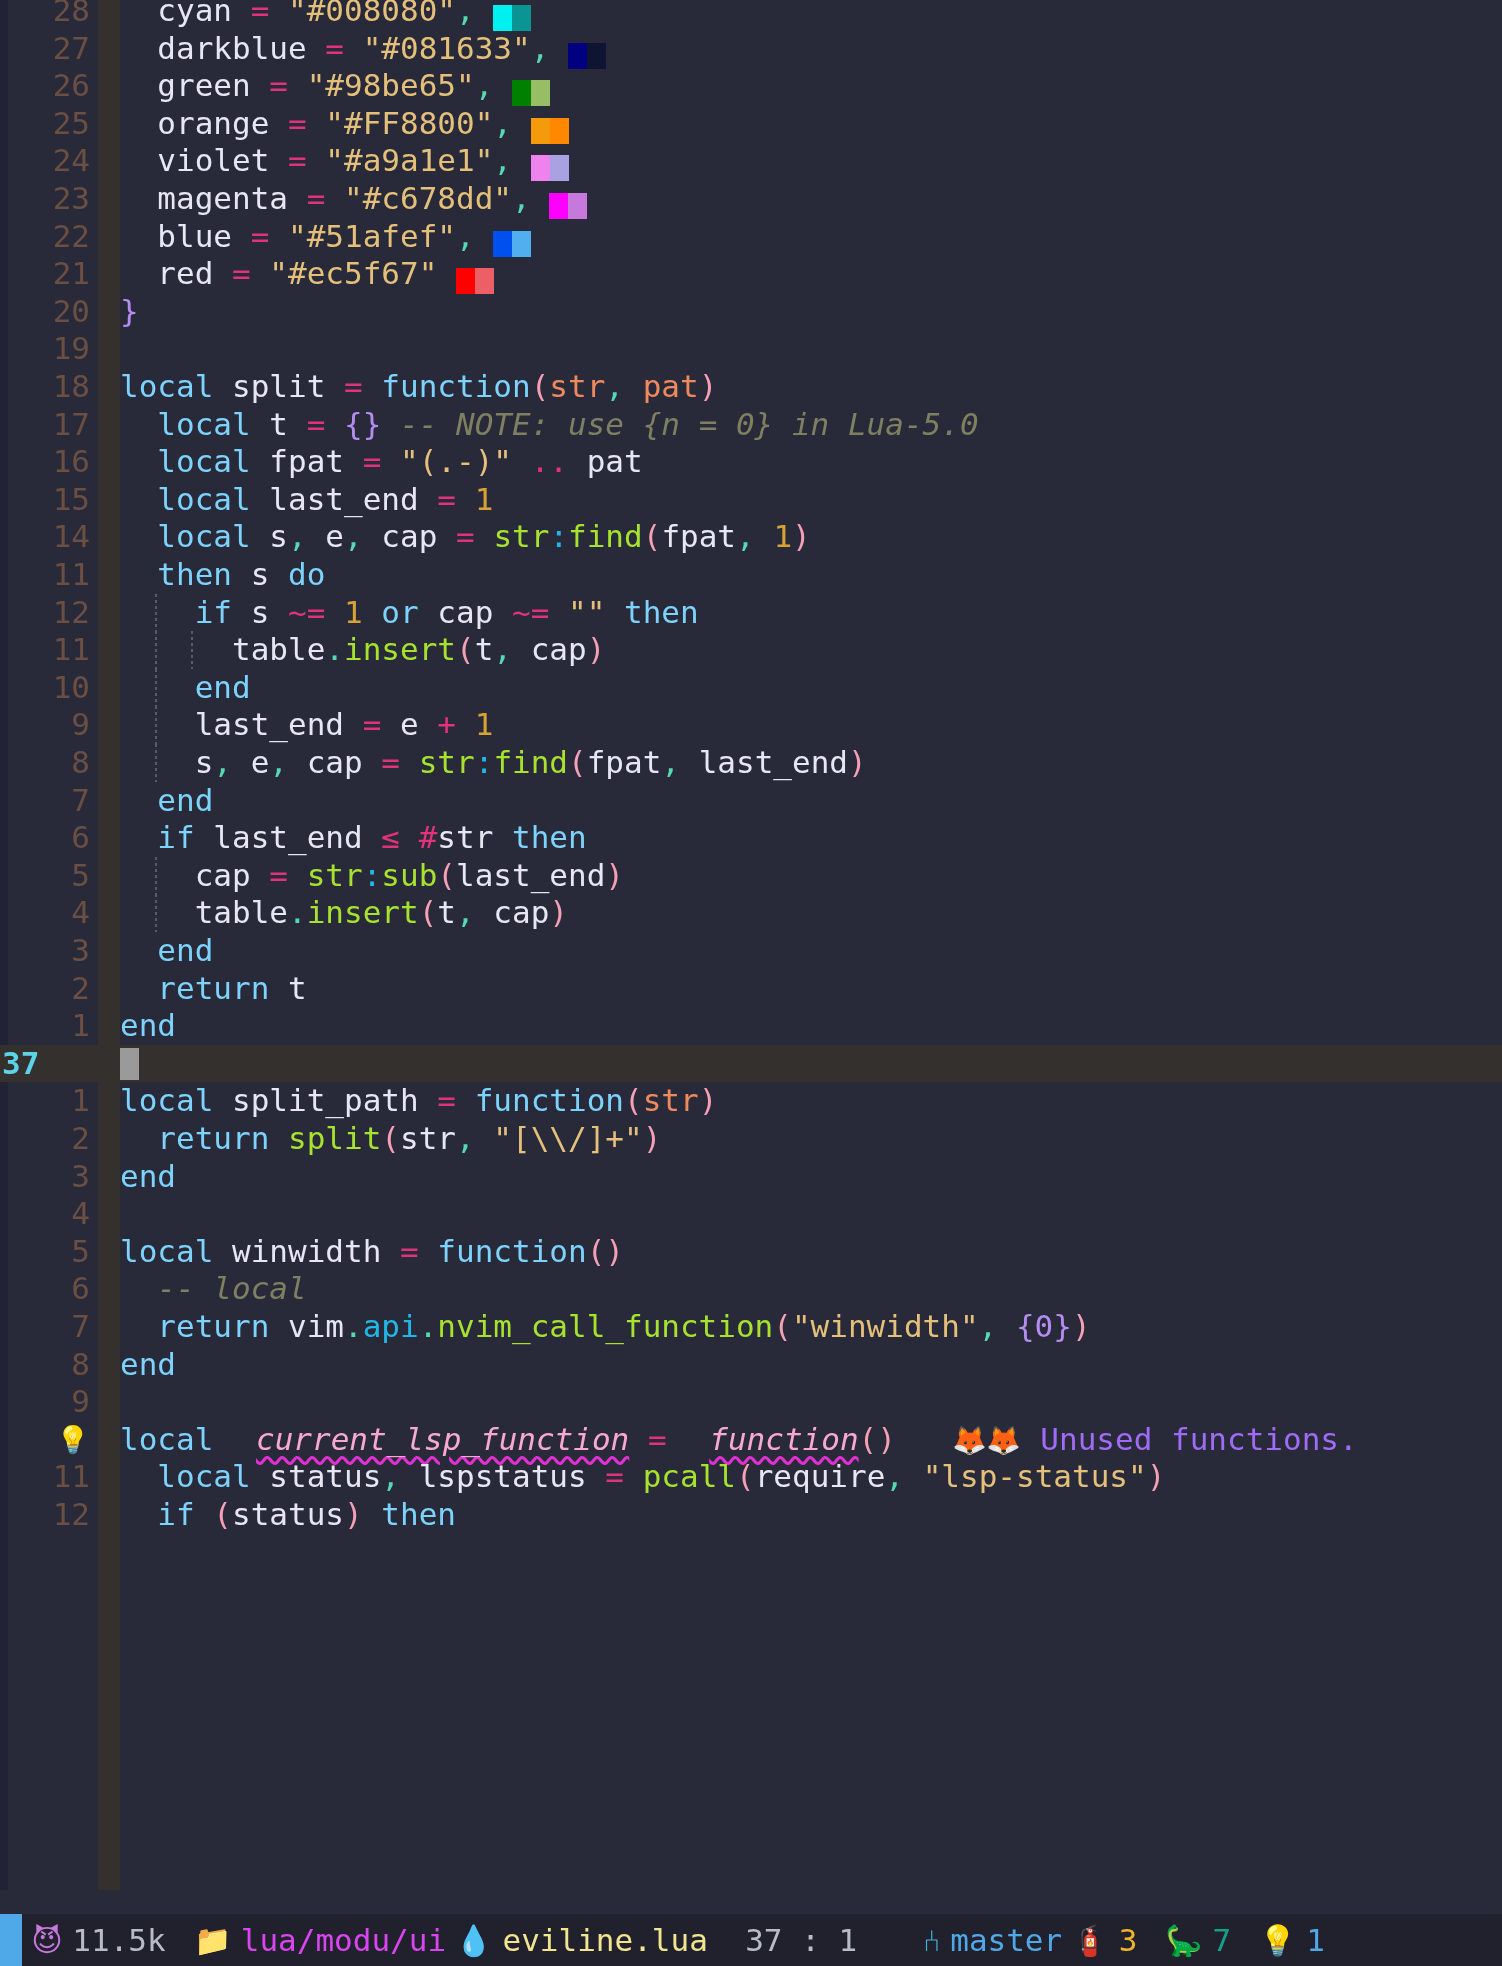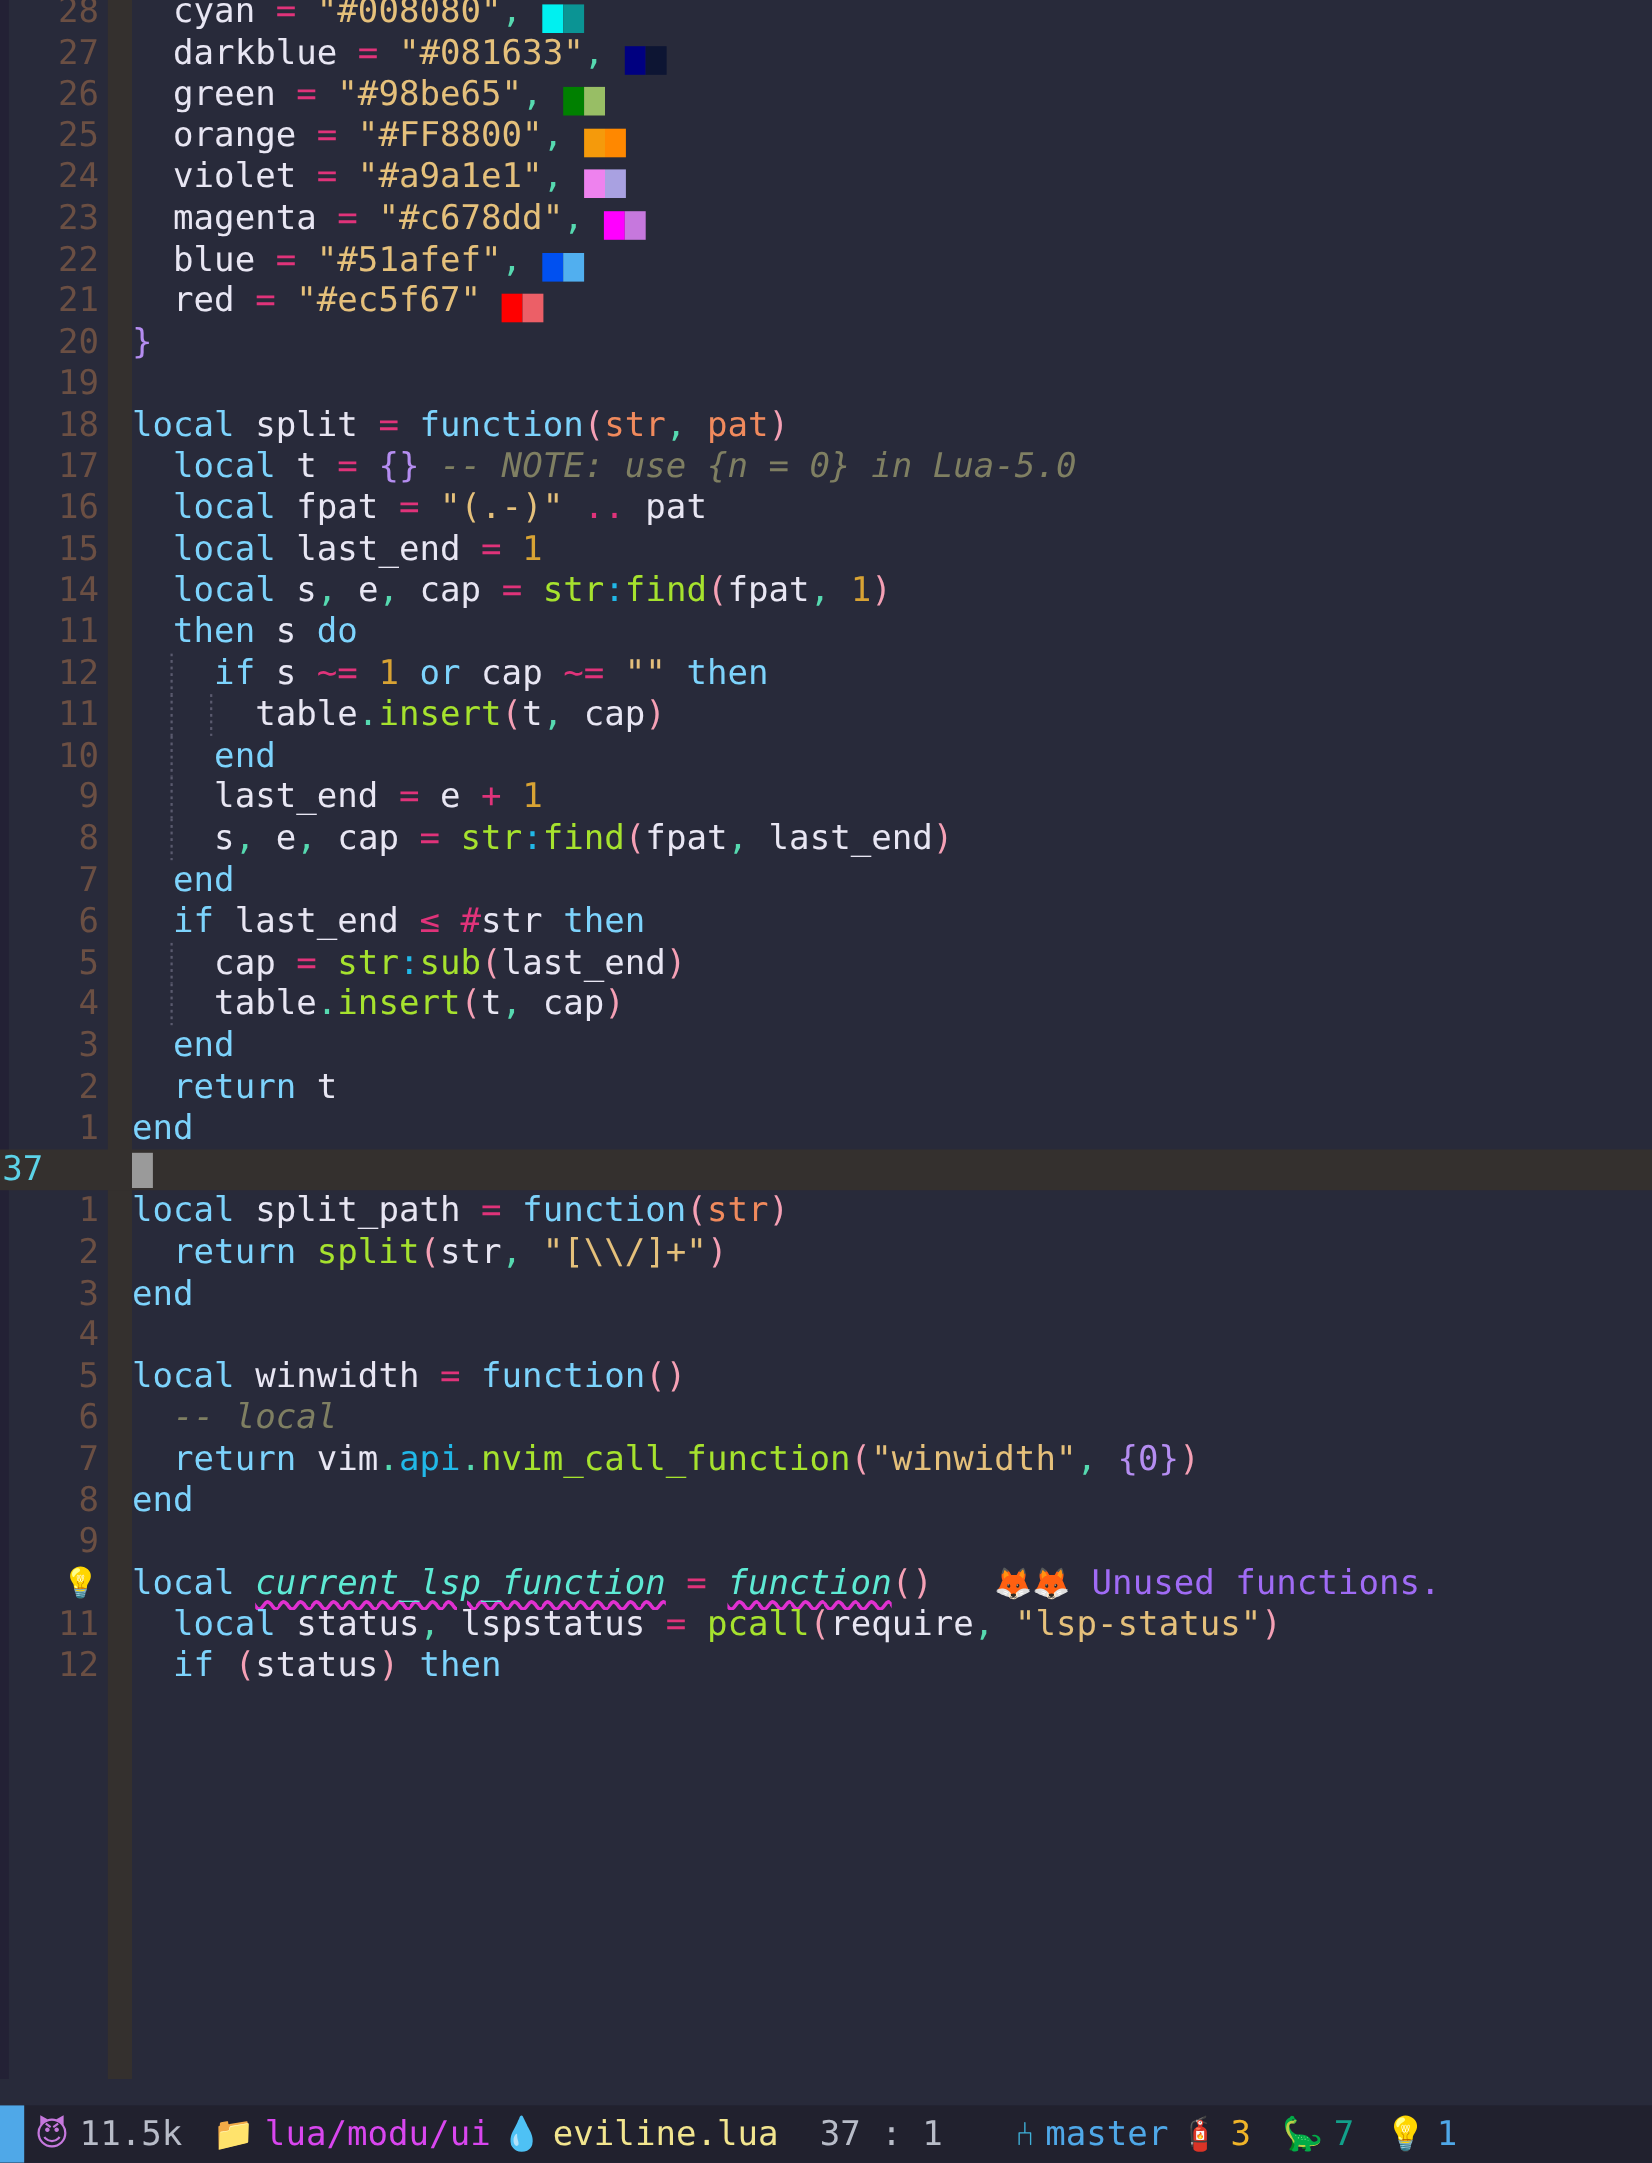--- a/index.html
+++ b/index.html
@@ -9,21 +9,21 @@
   }
   #app{position:relative;width:1502px;height:1966px;background:#282a3a;}
 
   
   .editor{position:absolute;left:0;top:0;right:0;bottom:76px;overflow:hidden;background:#282a3a;}
   .leftedge{position:absolute;left:0;top:0;bottom:0;width:8px;background:#232135;}
   .signcol{position:absolute;left:98px;top:0;bottom:0;width:22px;background:#34302e;}
 
   .line{position:relative;height:37.6px;line-height:37.6px;white-space:pre;font-size:31px;
         letter-spacing:0px;}
-  .line.cur{background:#34302e;}
+  .line.cur{background:#34302e;font-weight:bold;}
 
   .num{position:absolute;left:0;top:0;width:90px;text-align:right;color:#6b4f43;font-size:31px;}
   .num.abs{color:#5cd3e8;text-align:left;left:2px;width:auto;}
   .num.bulb{text-align:right;width:90px;font-size:27px;color:#fff;}
   .code{position:absolute;left:120px;top:0;right:0;}
 
   
   .ig{position:absolute;top:0;width:2px;height:37.6px;
       background-image:linear-gradient(to bottom,#5a5a6e 50%,transparent 50%);
       background-size:2px 6px;}
@@ -41,22 +41,22 @@
   .op{color:#e0337a;}           
   .str{color:#e5c07b;}          
   .num2{color:#d8a334;}         
   .fn{color:#a6e22e;}           
   .param{color:#f08a5d;}        
   .par{color:#f5a0b5;}          
   .com{color:#7f7f62;font-style:italic;}  
   .brc{color:#b58df1;}          
   .cma{color:#56d9b0;}          
   .api{color:#21b8e8;}          
-  .unused{color:#5eead4;font-style:italic;
-          text-decoration:underline wavy #e030d0;text-underline-offset:6px;}
+  .unused{color:#f9a8d4;font-style:italic;
+          text-decoration:underline wavy #e030d0;text-underline-offset:6px;margin-left:24px;}
   .diagmsg{color:#a06bf5;}
   .tbl{color:#e8e6f3;}
 
   
   .status{position:absolute;left:0;bottom:0;width:1502px;height:52px;background:#21212e;
           display:flex;align-items:center;font-size:31px;}
   .status .mode{width:22px;height:52px;background:#4fa8e8;flex:0 0 auto;}
   .status .seg{display:flex;align-items:center;white-space:pre;}
   .botbar{position:absolute;left:0;bottom:0;width:1502px;height:24px;background:#282a3a;}
 </style>

